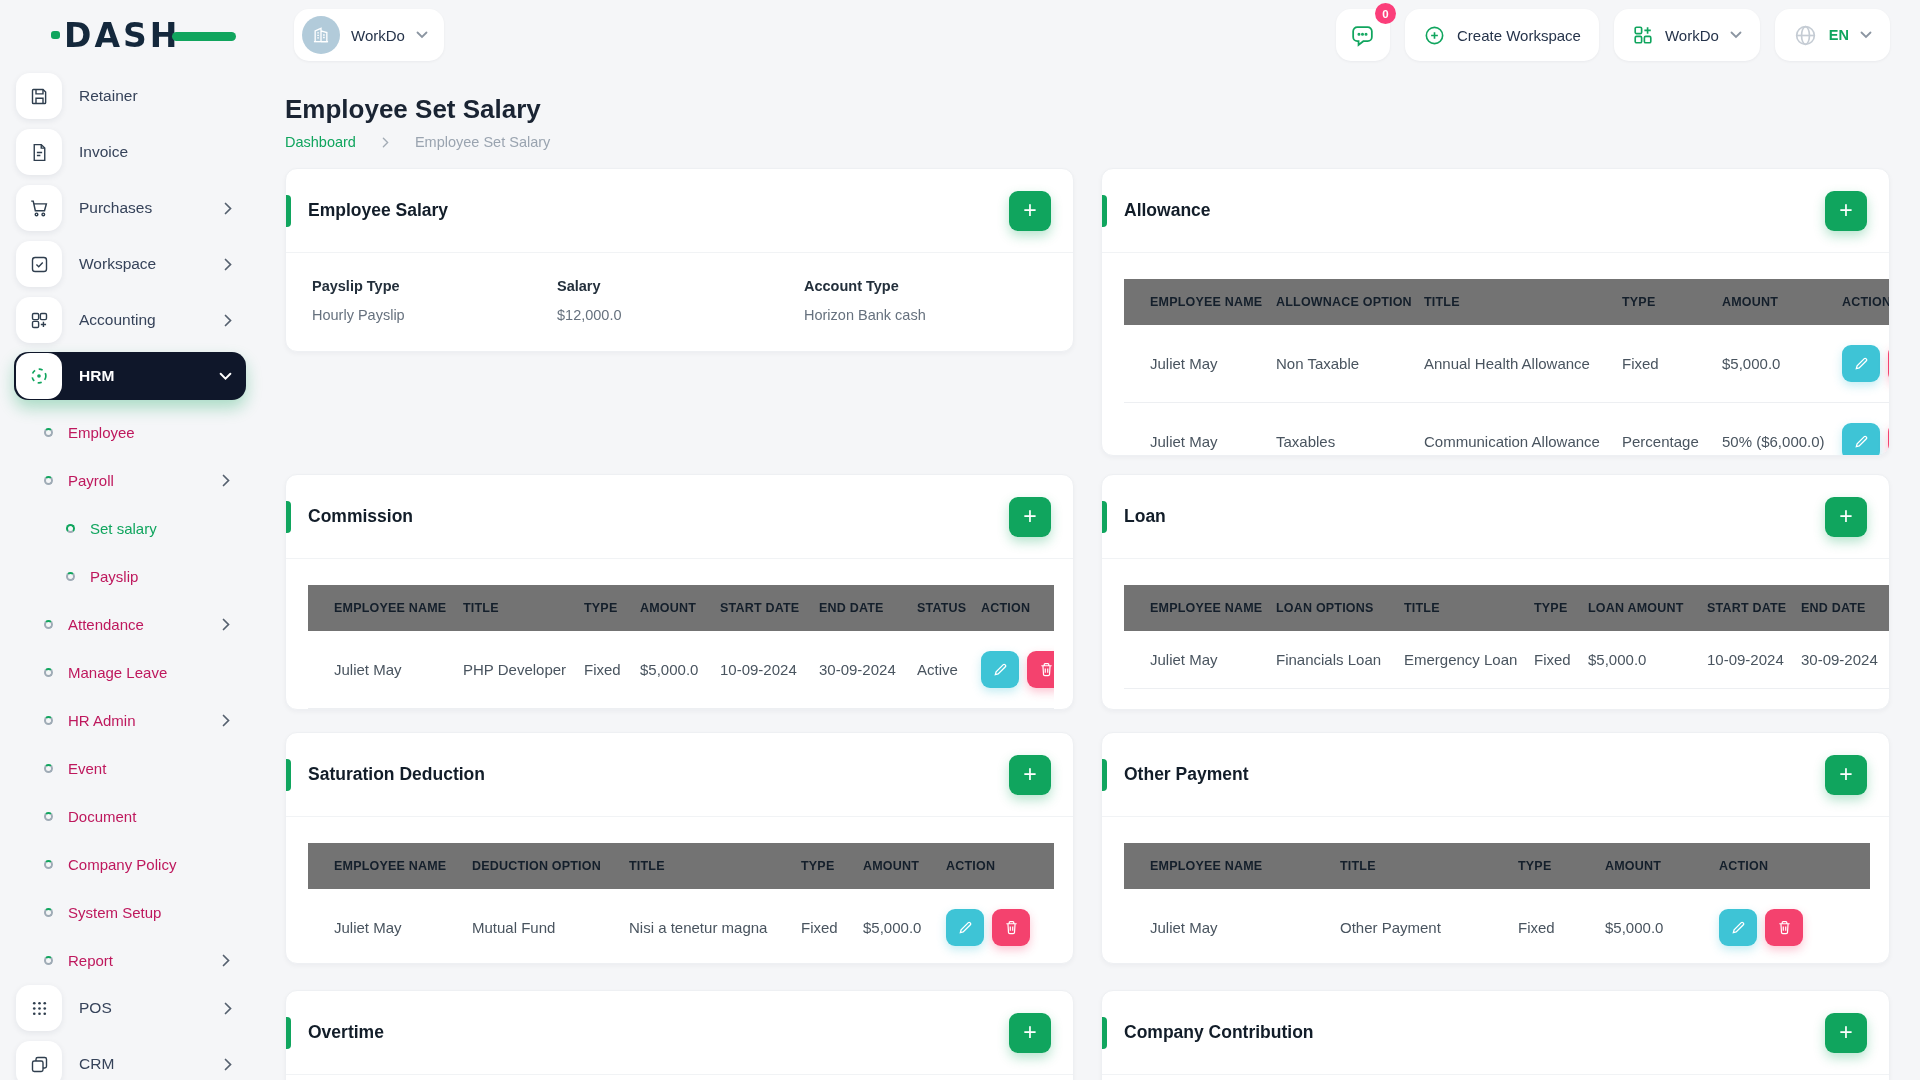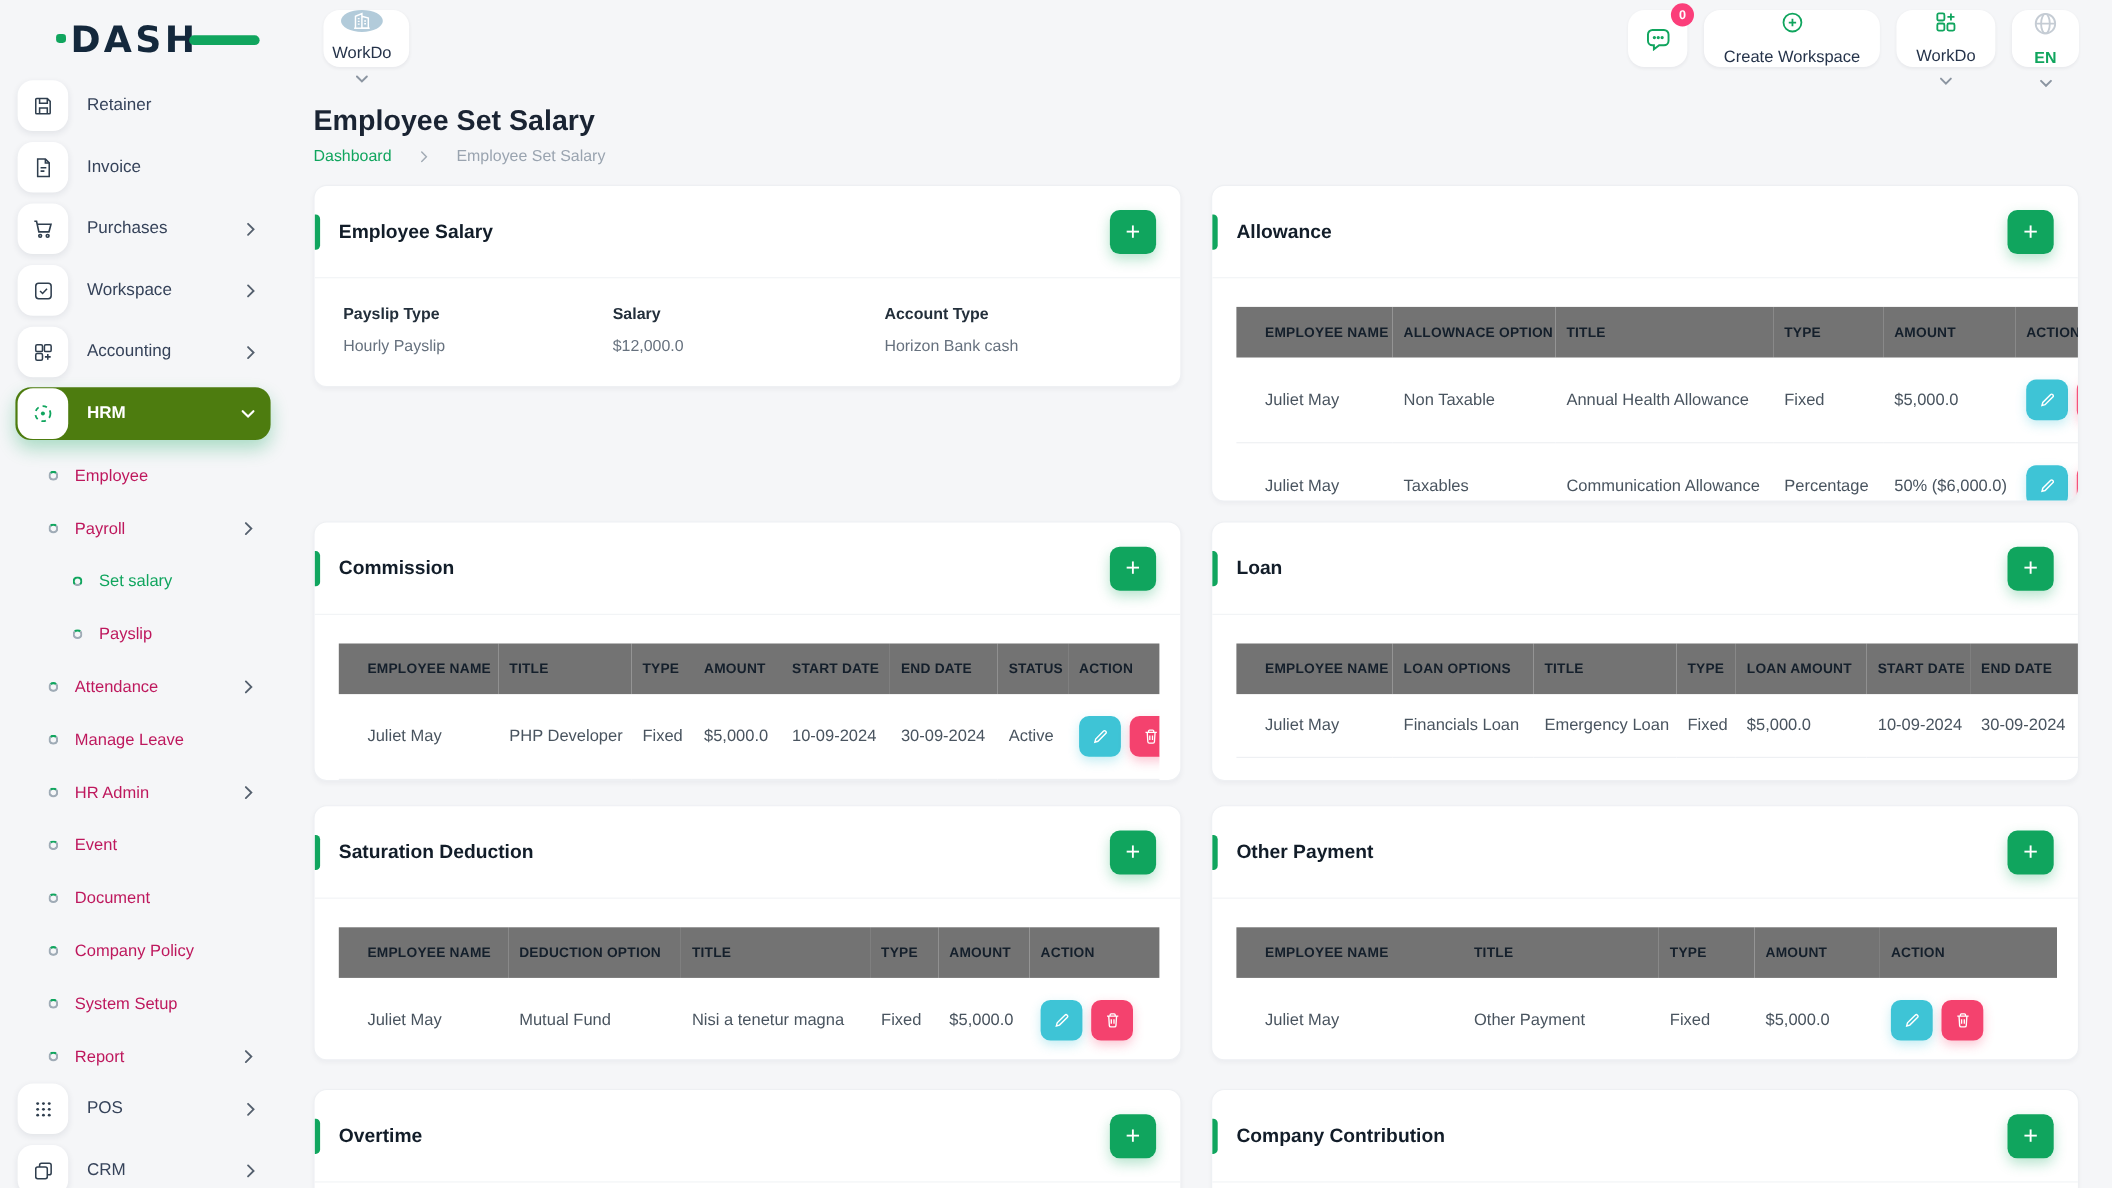--- a/index.html
+++ b/index.html
@@ -18,41 +18,41 @@
     font-family:"DejaVu Sans", sans-serif;
     font-weight:800; font-size:33px; letter-spacing:3px; color:#14283c;
   }
   .logo-dot { position:absolute; left:-13px; top:18px; width:9px; height:8px; border-radius:3px; background:#10a55e; }
   .logo-bar { position:absolute; left:108px; top:19px; width:64px; height:9px; border-radius:5px; background:#10a55e; }
 
   .pill {
     height:52px; background:#fff; border-radius:15px;
     display:flex; align-items:center; gap:11px; padding:0 18px;
     box-shadow:0 1px 3px rgba(16,24,40,.05);
-    font-size:15px; font-weight:500; color:#25334a; cursor:pointer; white-space:nowrap;flex-direction:column;
+    font-size:15px; font-weight:500; color:#25334a; cursor:pointer; white-space:nowrap;
   }
   .workspace-pill { margin-left:16px; padding:0 16px 0 8px; }
   .ws-avatar { width:38px; height:38px; border-radius:50%; background:#b2cbda; display:flex; align-items:center; justify-content:center; }
   .topbar-right { margin-left:auto; display:flex; align-items:center; gap:15px; }
   .icon-tile-btn { position:relative; width:54px; height:52px; background:#fff; border-radius:15px; display:flex; align-items:center; justify-content:center; box-shadow:0 1px 3px rgba(16,24,40,.05); cursor:pointer; }
   .badge {
     position:absolute; top:-6px; right:-6px; min-width:21px; height:21px; border-radius:50%;
     background:#fb3e7a; color:#fff; font-size:11.5px; font-weight:700;
     display:flex; align-items:center; justify-content:center;
   }
   .lang-label { color:#10a55e; font-weight:700; font-size:14.5px; }
   .chev-icon { color:#8b95a1; }
 
   
   .sidebar { position:absolute; left:0; top:72px; width:260px; }
   .side-item { display:flex; align-items:center; height:48px; margin:0 14px 8px 14px; border-radius:14px; padding:0 14px 0 2px; cursor:pointer; }
   .tile { width:46px; height:46px; border-radius:14px; background:#fff; box-shadow:0 2px 6px rgba(25,39,58,.08); display:flex; align-items:center; justify-content:center; color:#2f3e4e; margin-right:17px; flex:0 0 auto; }
   .side-item .lbl { flex:1; font-size:15.5px; font-weight:500; color:#36435a; }
   .side-item .chev-icon { color:#55606e; }
-  .side-item.active { background:#4d7c0f; box-shadow:0 8px 16px rgba(16,165,94,.32); }
+  .side-item.active { background:#0f172a; box-shadow:0 8px 16px rgba(16,165,94,.32); }
   .side-item.active .lbl { color:#fff; font-weight:700; }
   .side-item.active .tile { color:#10a55e; box-shadow:none; }
   .side-item.active .chev-icon { color:#fff; }
 
   .sub-item { display:flex; align-items:center; height:48px; padding-left:44px; padding-right:30px; cursor:pointer; }
   .sub-item.nested { padding-left:66px; }
   .dot { width:9px; height:9px; border-radius:50%; border:2px solid #9fabb6; border-top-color:#10a55e; margin-right:15px; flex:0 0 auto; }
   .sub-item .lbl { font-size:15px; color:#be185d; flex:1; }
   .sub-item.active .lbl { color:#10a55e; }
   .sub-item.active .dot { border-color:#10a55e; border-bottom-color:#9fabb6; }

